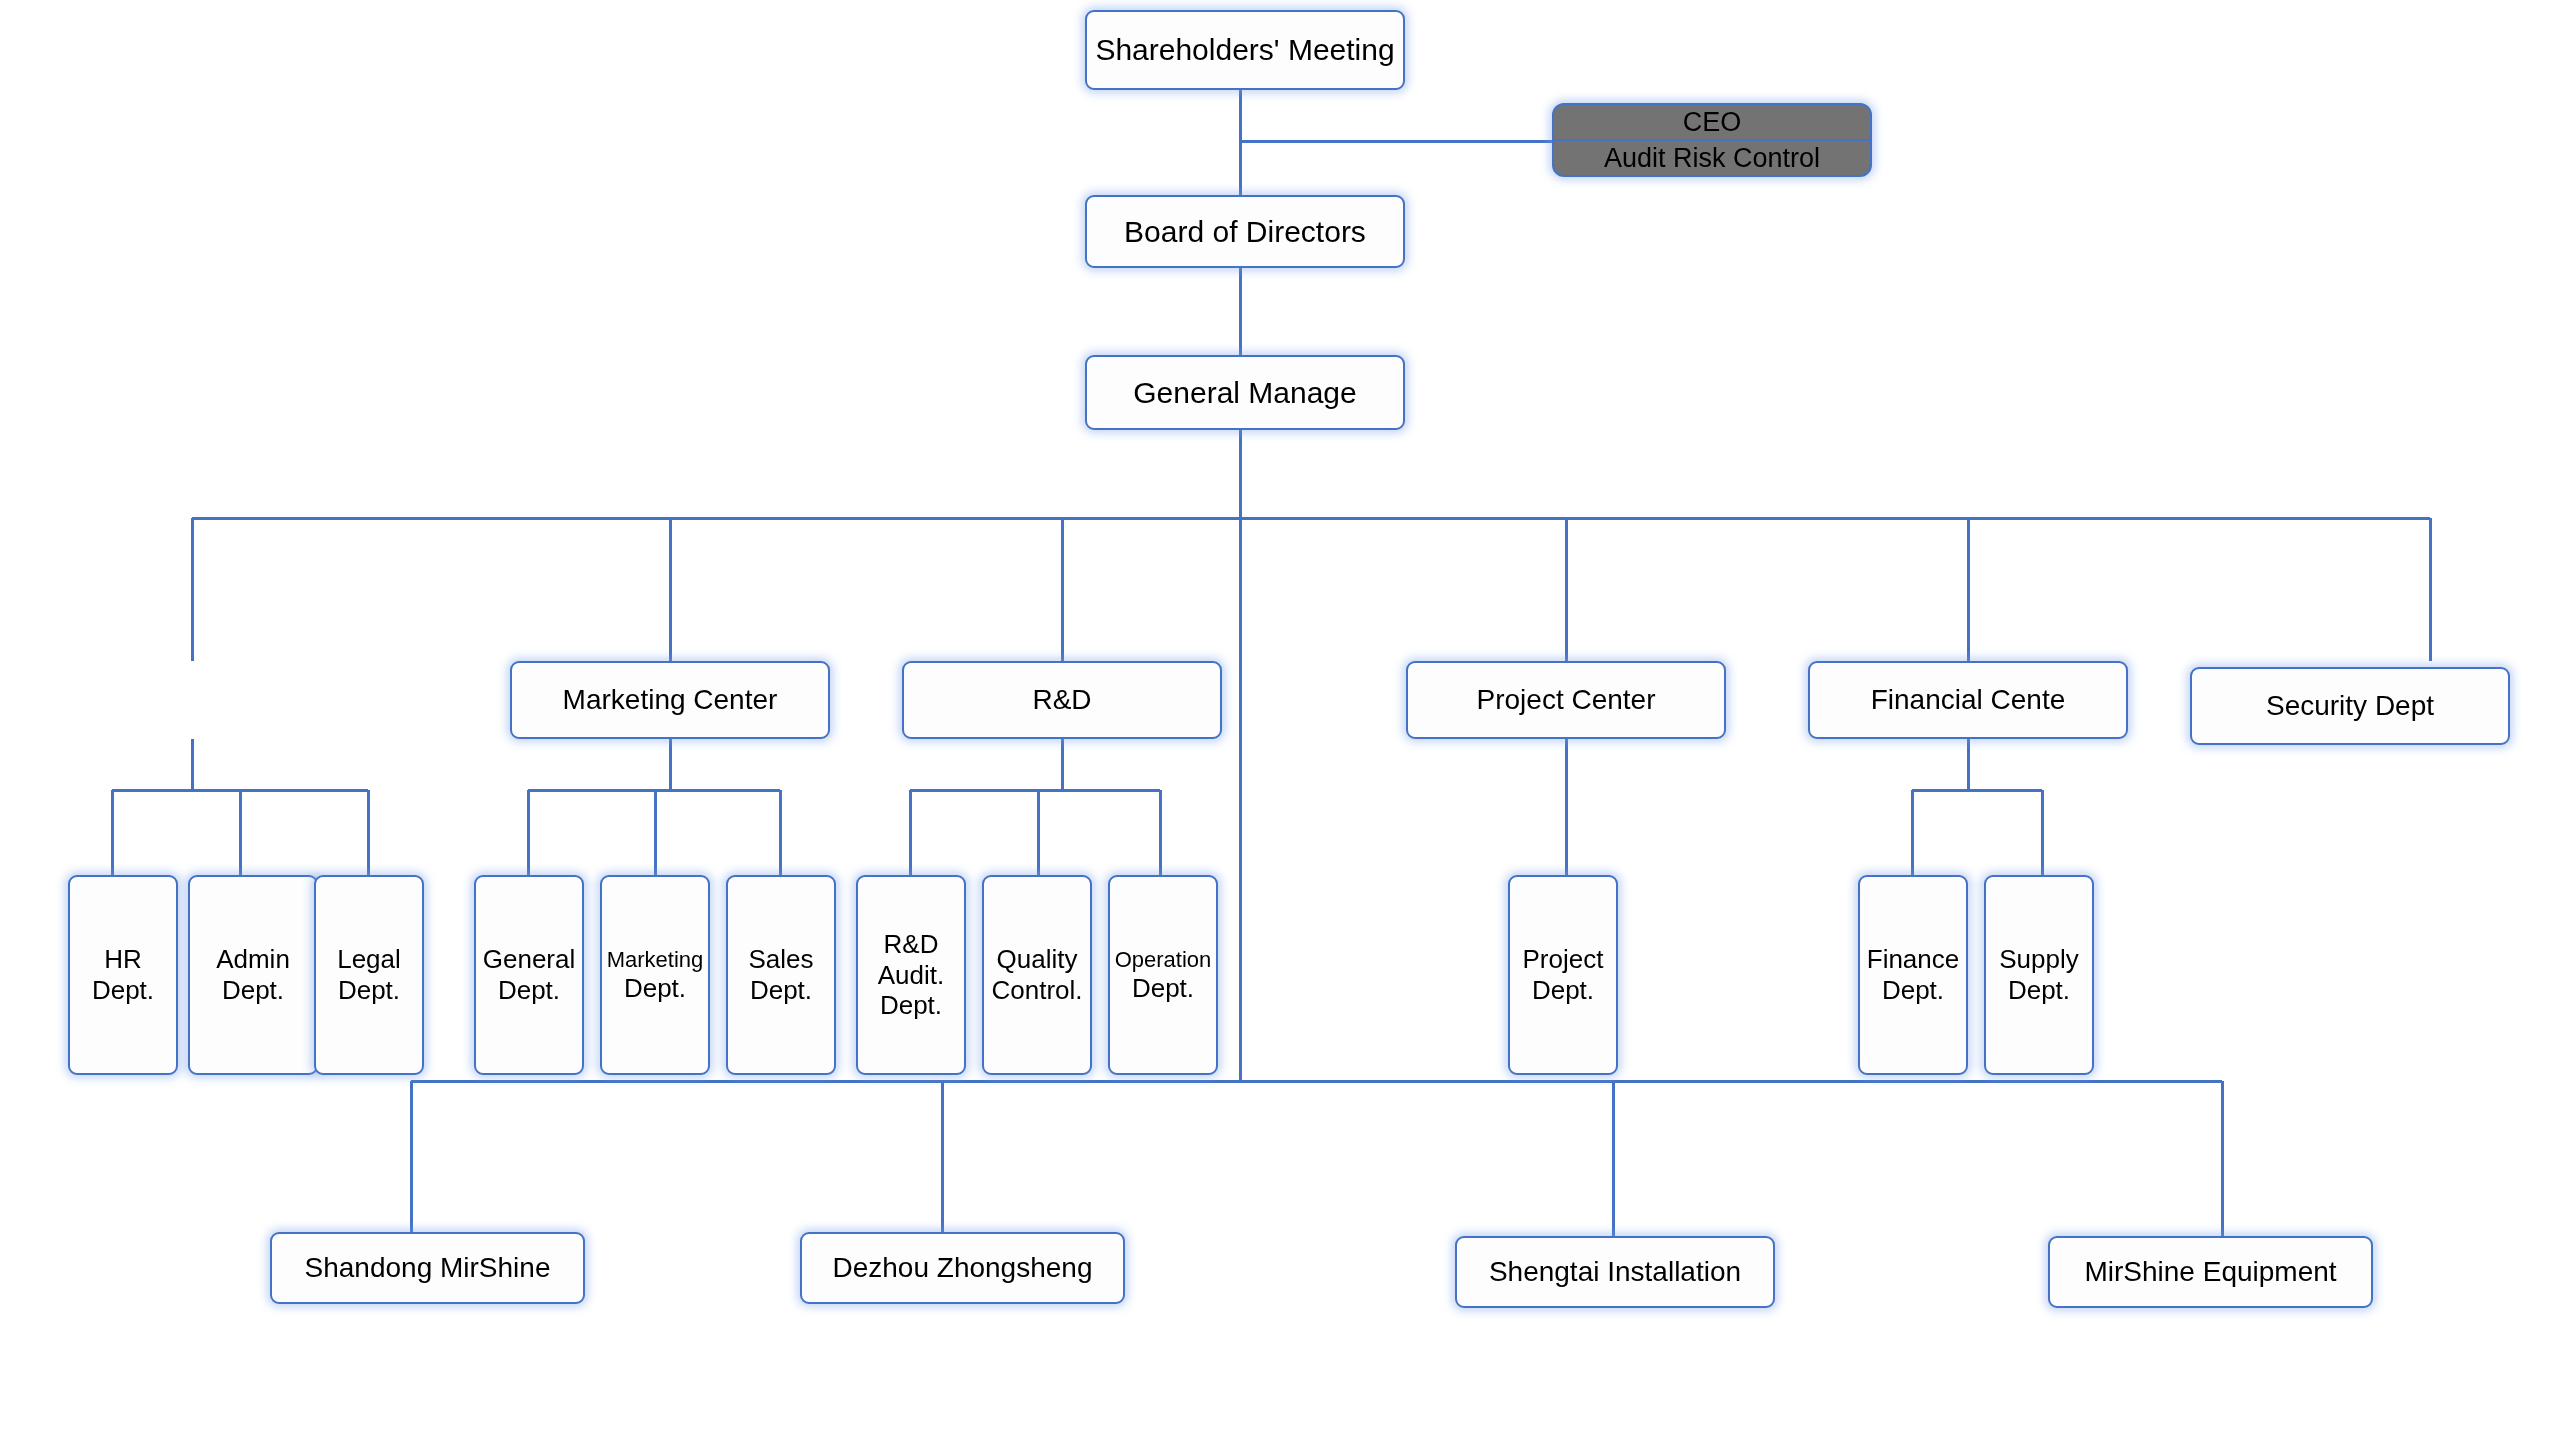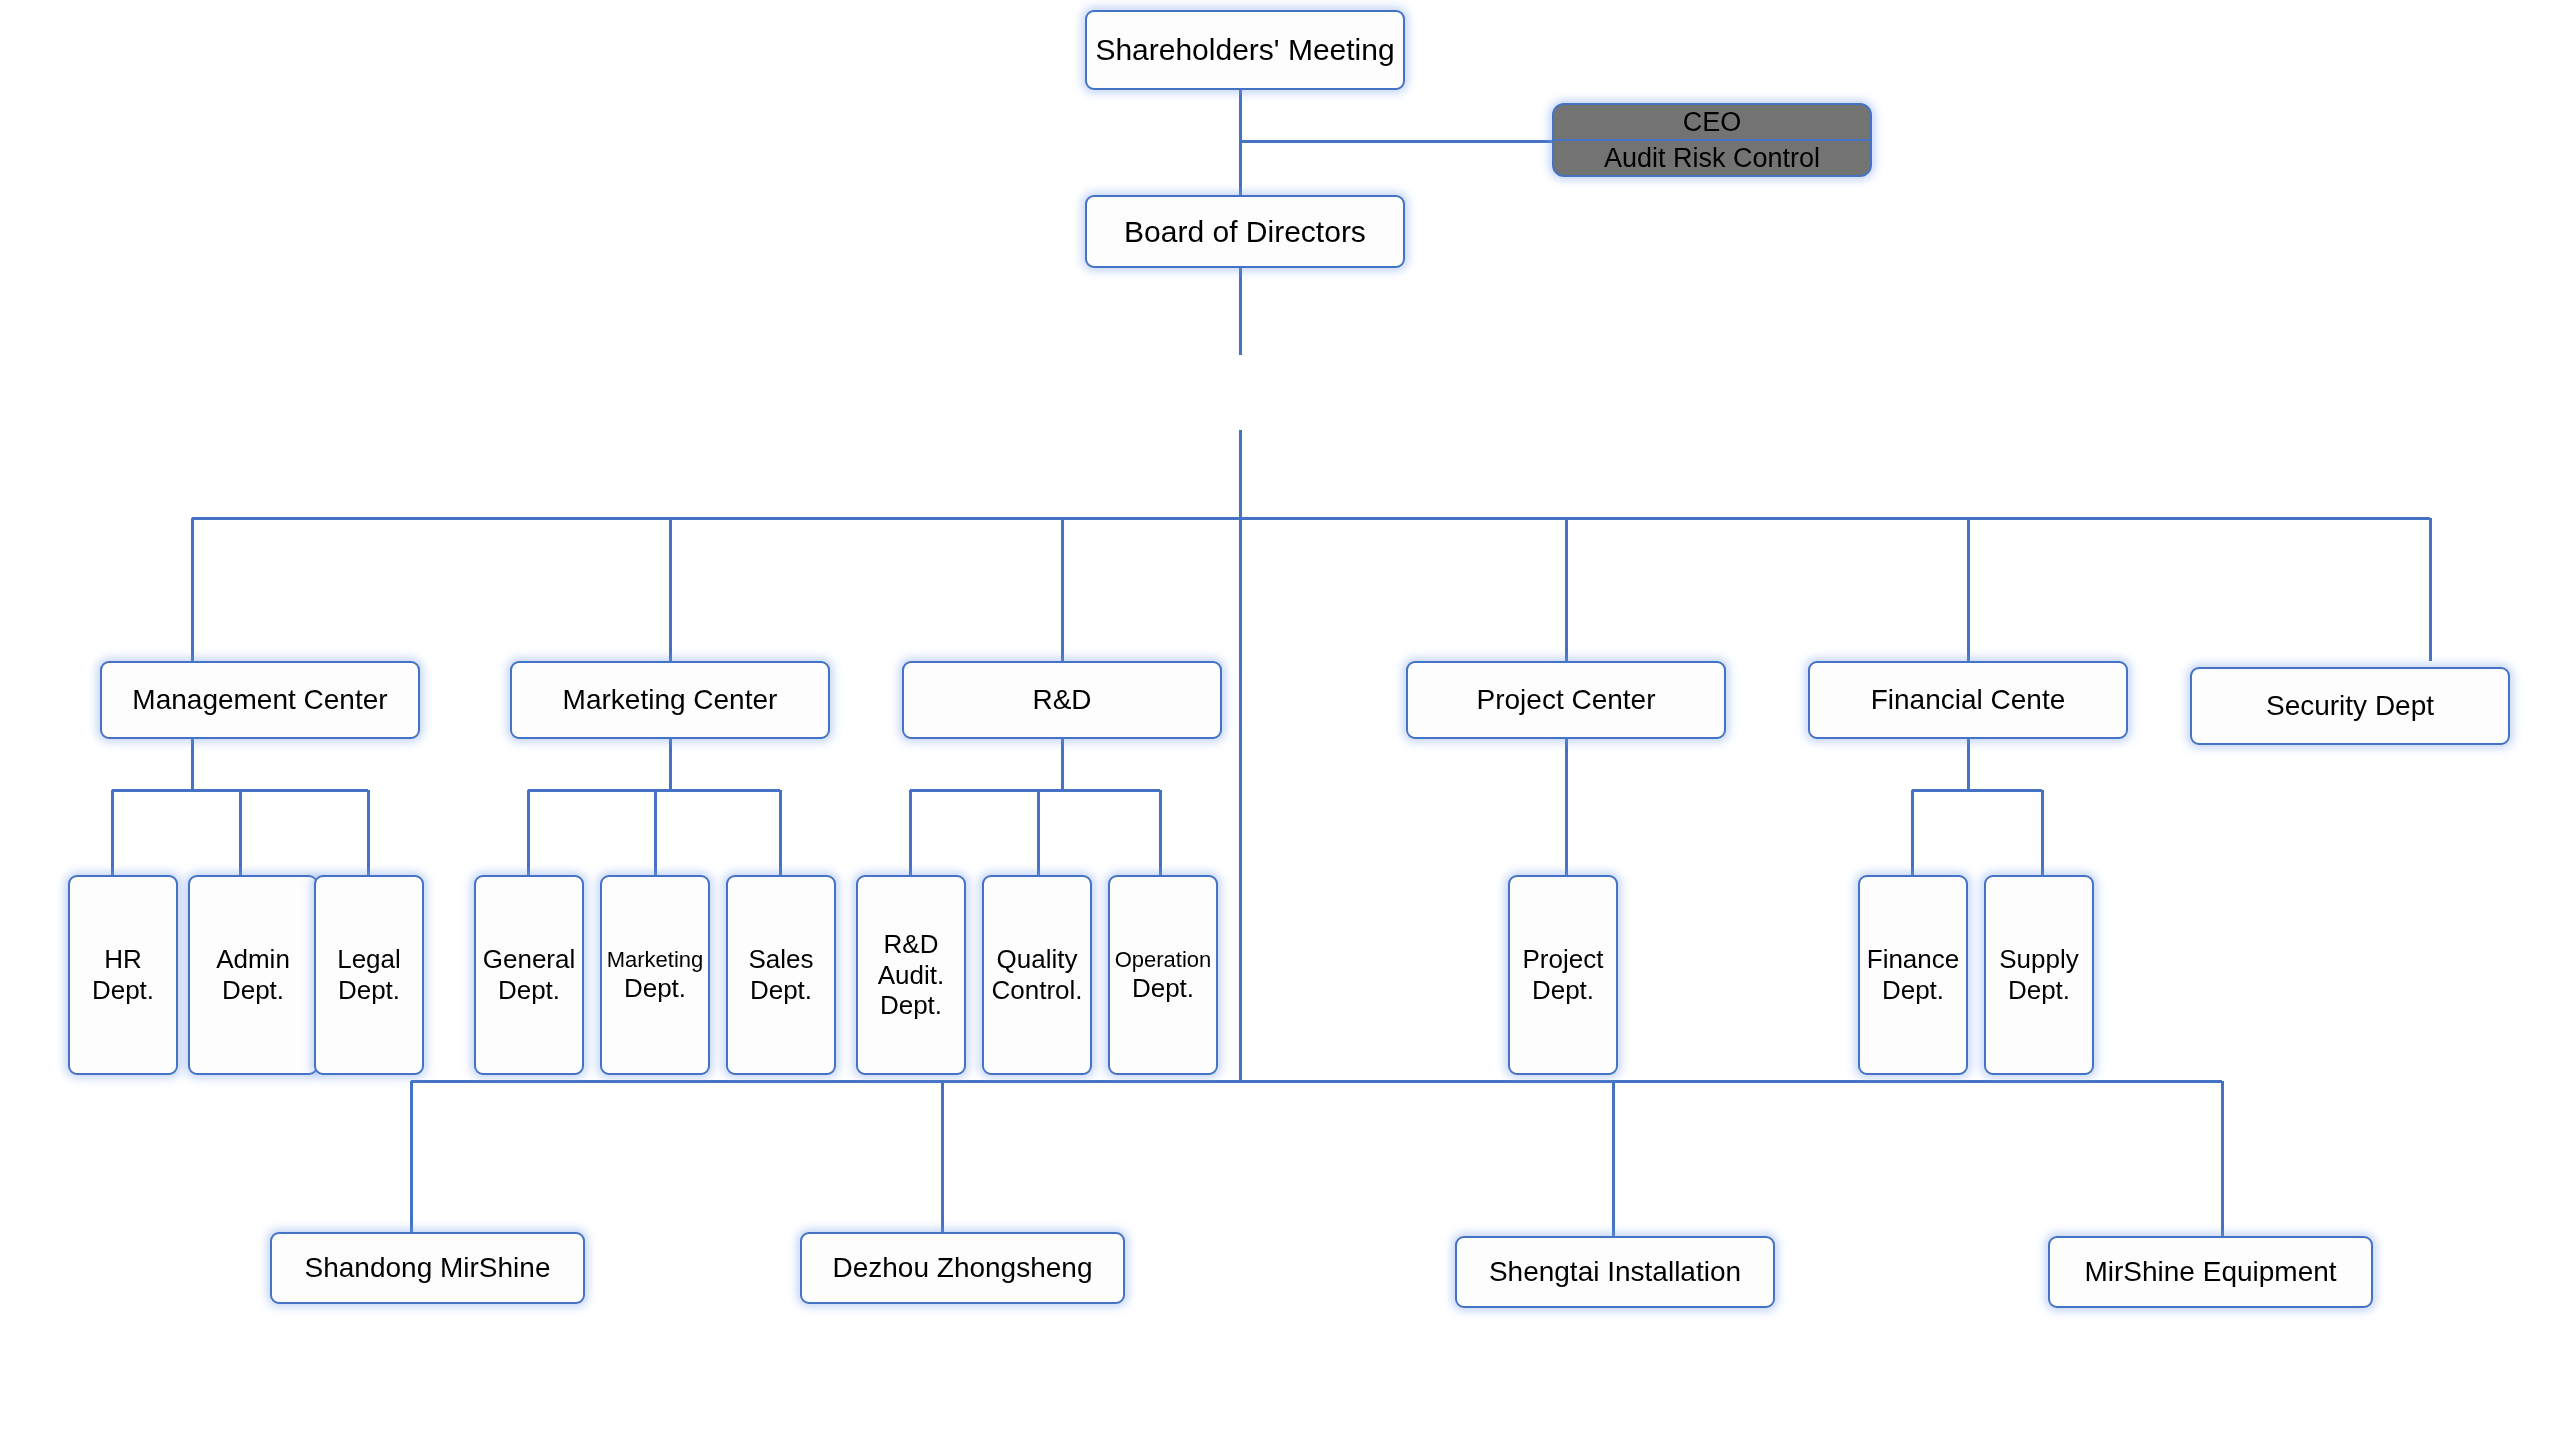--- a/index.html
+++ b/index.html
@@ -140,24 +140,24 @@
 
   <div class="stackbox" style="left:1552px; top:103px; width:320px; height:74px;">
     <div class="srow">CEO</div>
     <div class="srow">Audit Risk Control</div>
   </div>
 
   <div class="node f-lg" style="left:1085px; top:195px; width:320px; height:73px;">
     <span class="lbl">Board of Directors</span>
   </div>
 
-
-  <div class="node f-md" style="left:100px; top:661px; width:320px; height:78px;">
-    <span class="lbl">Management Center</span>
-  </div>
+  <div class="node f-lg" style="left:1085px; top:355px; width:320px; height:75px;">
+    <span class="lbl">General Manage</span>
+  </div>
+
 
   <div class="node f-md" style="left:510px; top:661px; width:320px; height:78px;">
     <span class="lbl">Marketing Center</span>
   </div>
 
   <div class="node f-md" style="left:902px; top:661px; width:320px; height:78px;">
     <span class="lbl">R&amp;D</span>
   </div>
 
   <div class="node f-md" style="left:1406px; top:661px; width:320px; height:78px;">

